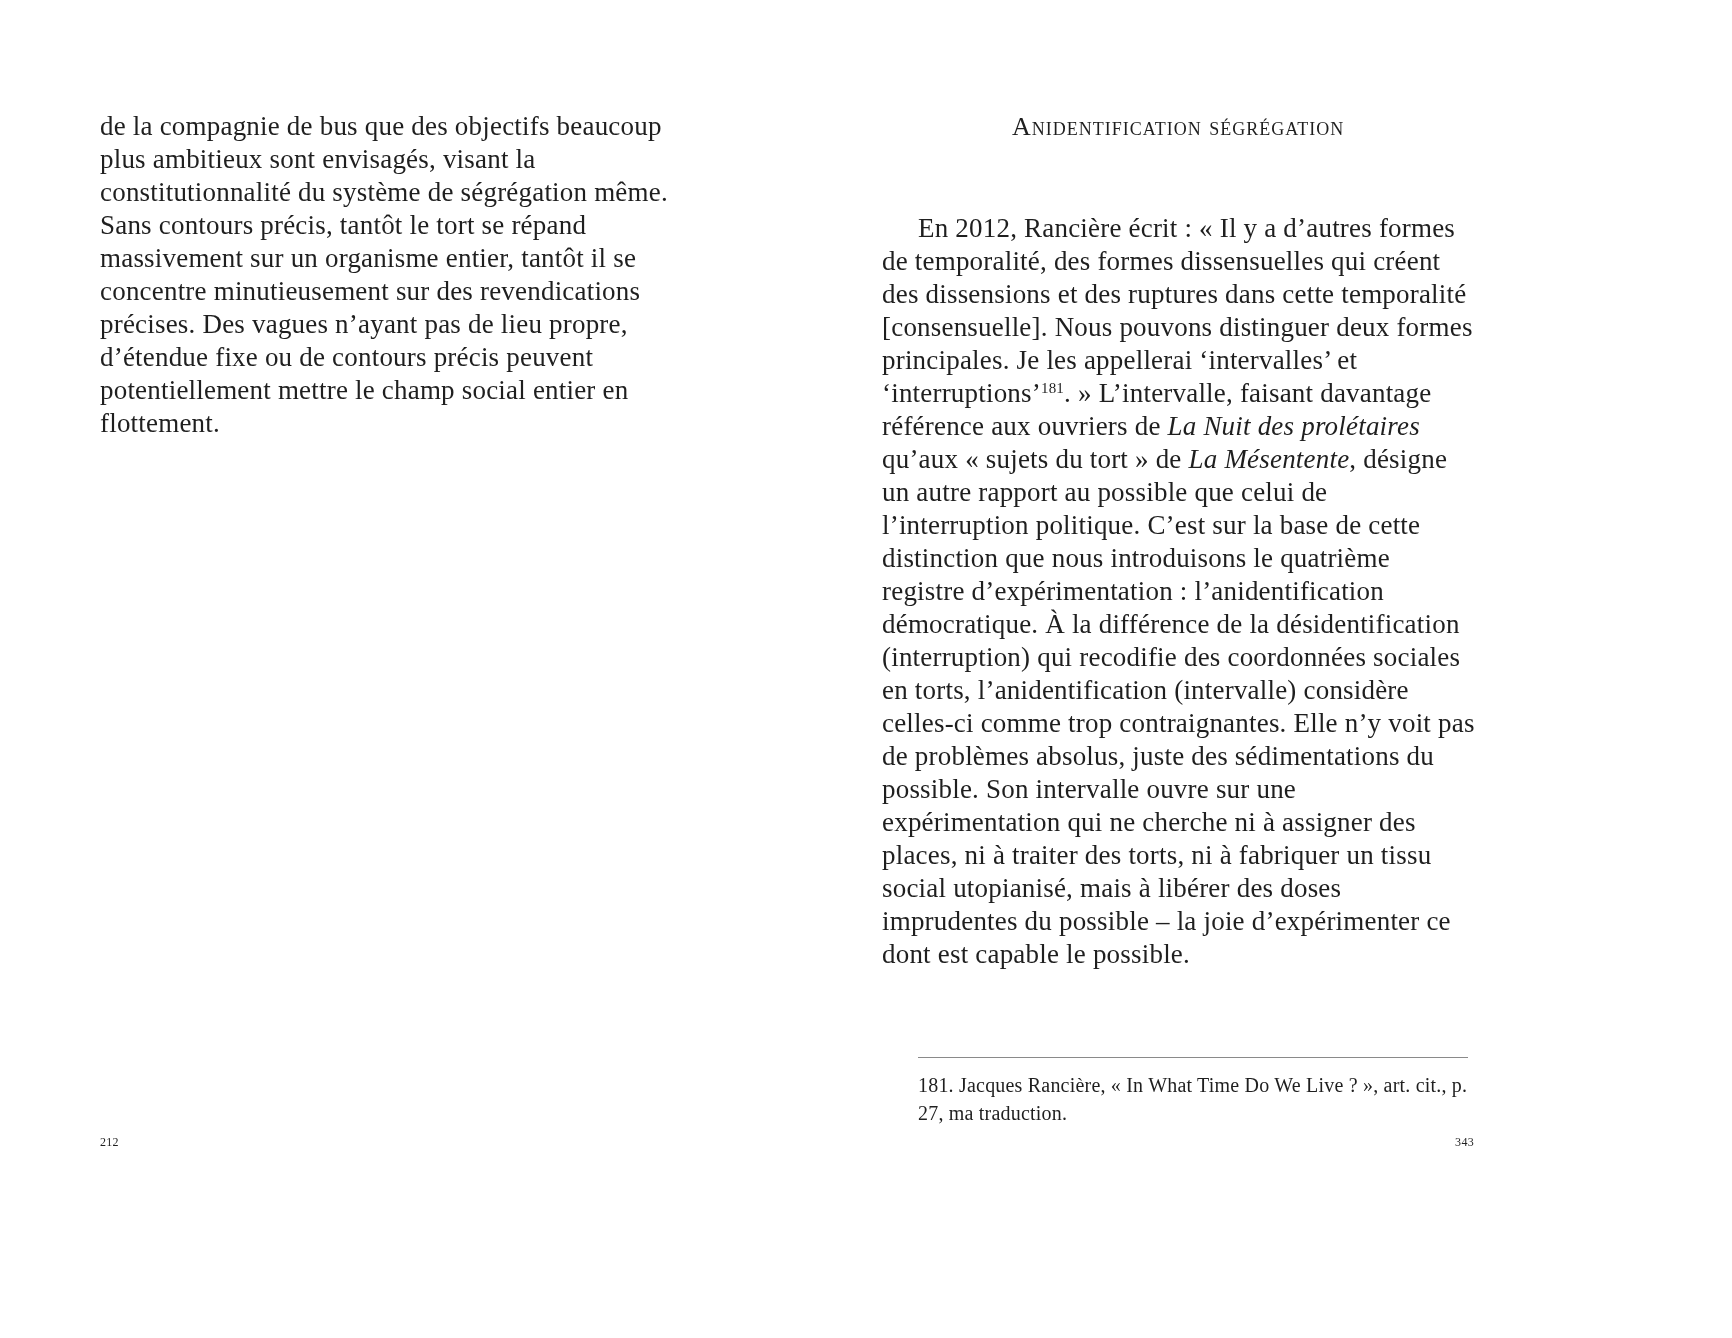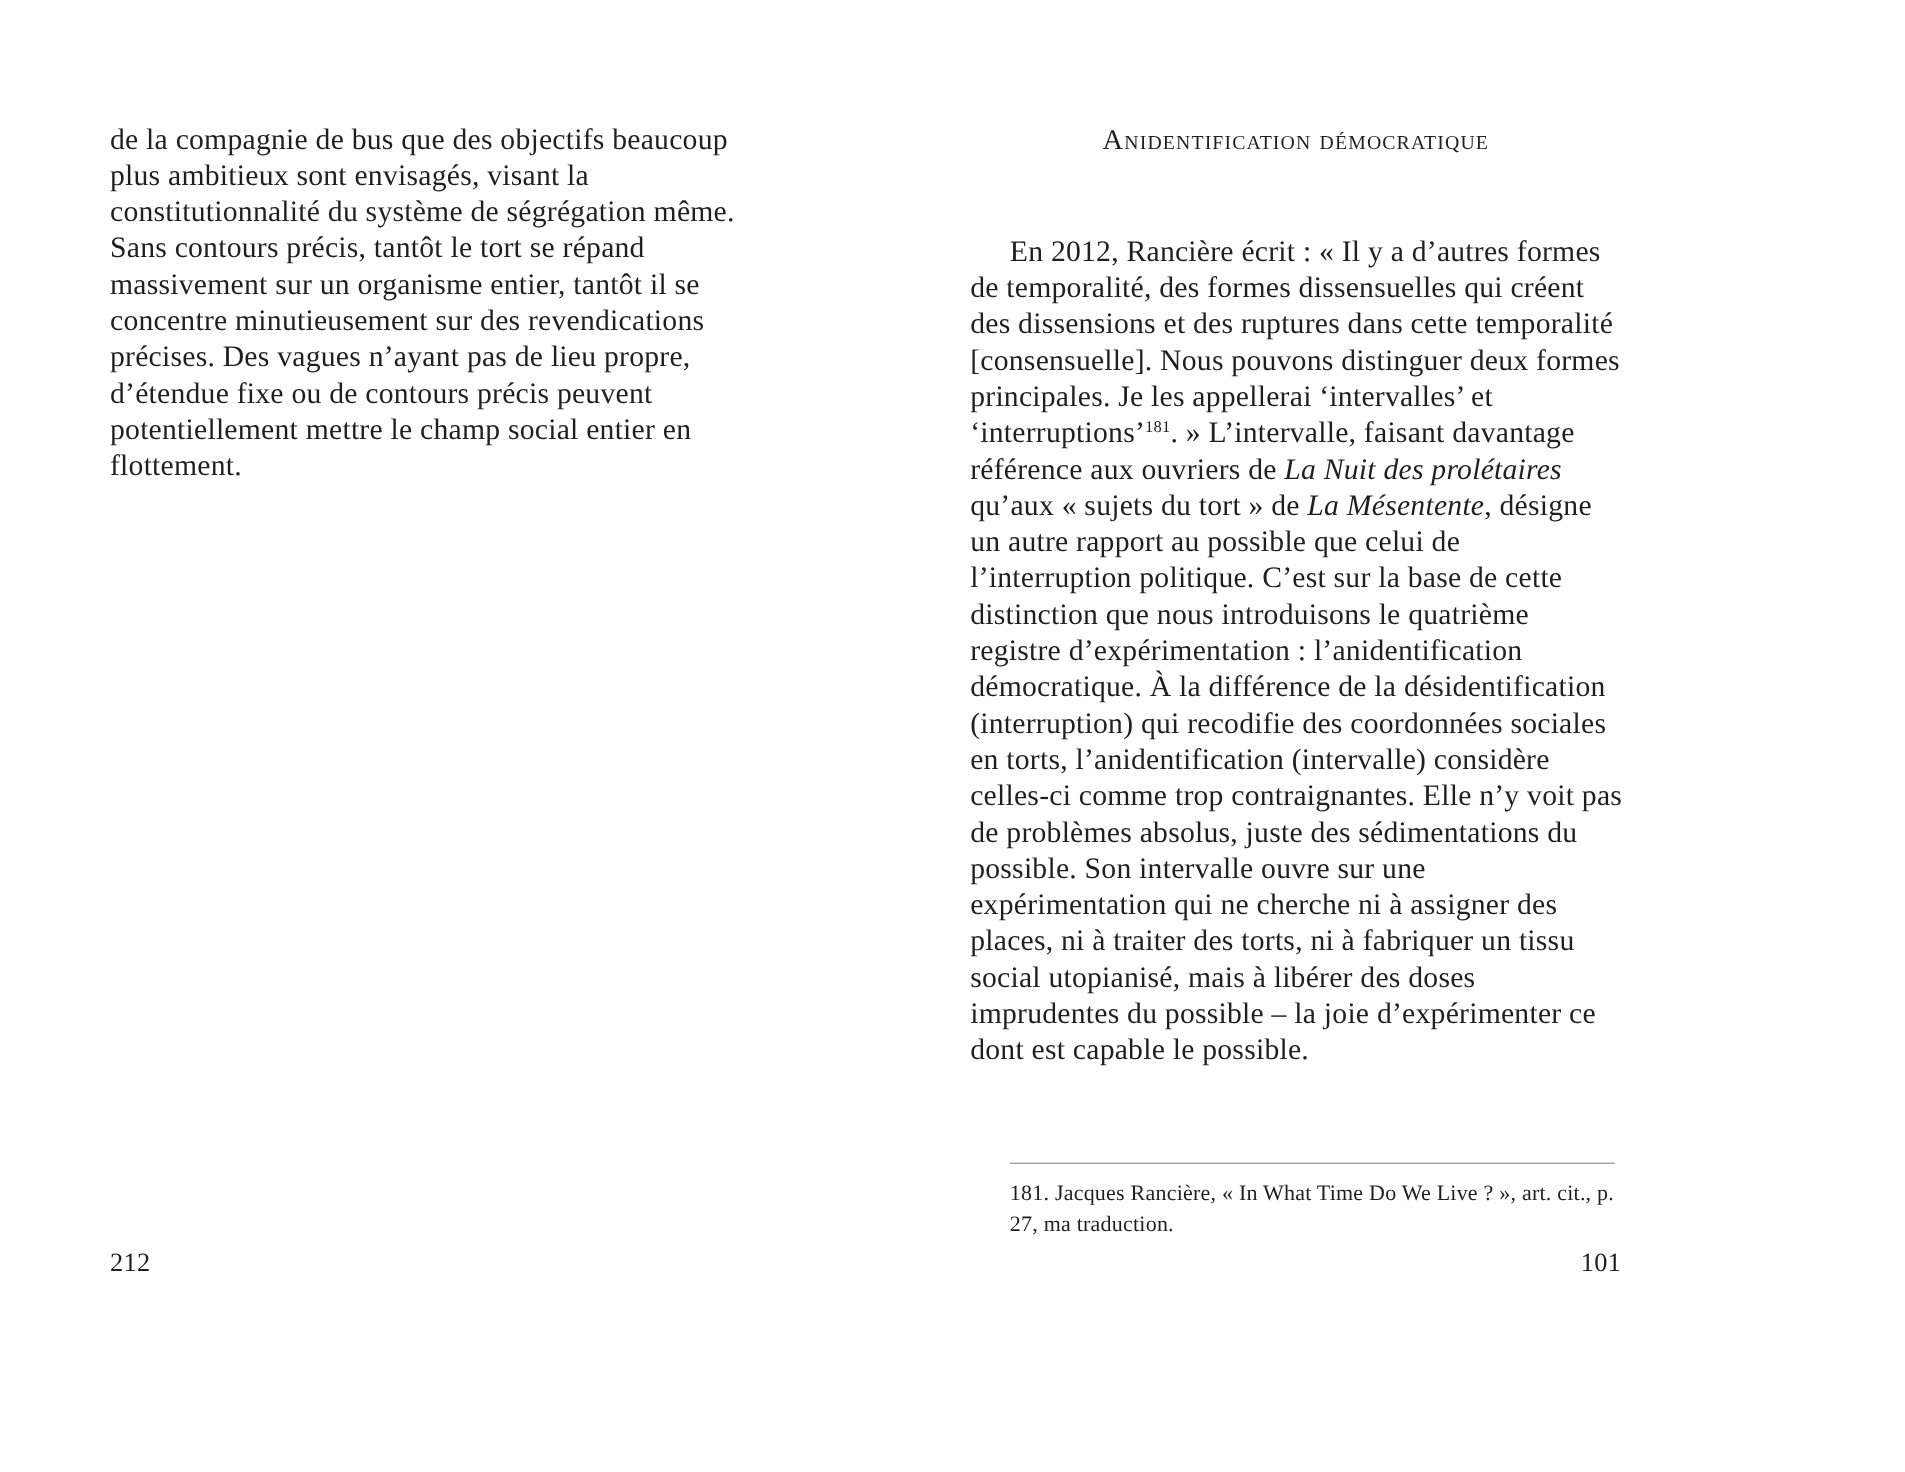--- a/index.html
+++ b/index.html
@@ -69,21 +69,21 @@
     position: absolute;
     left: 918px;
     top: 1071px;
     width: 554px;
     font-size: 20px;
     line-height: 28px;
     letter-spacing: 0.2px;
   }
   .page-number {
     position: absolute;
-    font-size: 24px;
+    font-size: 12px;
     letter-spacing: 0.3px;
   }
   .page-number.pn-left {
     left: 100px;
     top: 1135px;
   }
   .page-number.pn-right {
     left: 882px;
     width: 592px;
     text-align: right;
@@ -94,20 +94,20 @@
 <body>
 
 <div class="spread">
 
   <section class="page page-left">
     <p class="body-text left-body">de la compagnie de bus que des objectifs beaucoup plus ambitieux sont envisagés, visant la constitutionnalité du système de ségrégation même. Sans contours précis, tantôt le tort se répand massivement sur un organisme entier, tantôt il se concentre minutieusement sur des revendications précises. Des vagues n’ayant pas de lieu propre, d’étendue fixe ou de contours précis peuvent potentiellement mettre le champ social entier en flottement.</p>
     <div class="page-number pn-left">212</div>
   </section>
 
   <section class="page page-right">
-    <h1 class="chapter-heading">Anidentification démocratique</h1>
+    <h1 class="chapter-heading">Anidentification ségrégation</h1>
     <p class="body-text right-body"><span>En 2012, Rancière écrit : « Il y a d’autres formes de temporalité, des formes dissensuelles qui créent des dissensions et des ruptures dans cette temporalité [consensuelle]. Nous pouvons distinguer deux formes principales. Je les appellerai ‘intervalles’ et ‘interruptions’</span><sup>181</sup><span>. » L’intervalle, faisant davantage référence aux ouvriers de </span><span style="font-style: italic;">La Nuit des prolétaires</span><span> qu’aux « sujets du tort » de </span><span style="font-style: italic;">La Mésentente</span><span>, désigne un autre rapport au possible que celui de l’interruption politique. C’est sur la base de cette distinction que nous introduisons le quatrième registre d’expérimentation : l’anidentification démocratique. À la différence de la désidentification (interruption) qui recodifie des coordonnées sociales en torts, l’anidentification (intervalle) considère celles-ci comme trop contraignantes. Elle n’y voit pas de problèmes absolus, juste des sédimentations du possible. Son intervalle ouvre sur une expérimentation qui ne cherche ni à assigner des places, ni à traiter des torts, ni à fabriquer un tissu social utopianisé, mais à libérer des doses imprudentes du possible – la joie d’expérimenter ce dont est capable le possible.</span></p>
     <hr class="footnote-rule">
     <p class="footnote">181. Jacques Rancière, « In What Time Do We Live ? », art. cit., p. 27, ma traduction.</p>
-    <div class="page-number pn-right">101</div>
+    <div class="page-number pn-right">343</div>
   </section>
 
 </div>
 
 </body></html>

